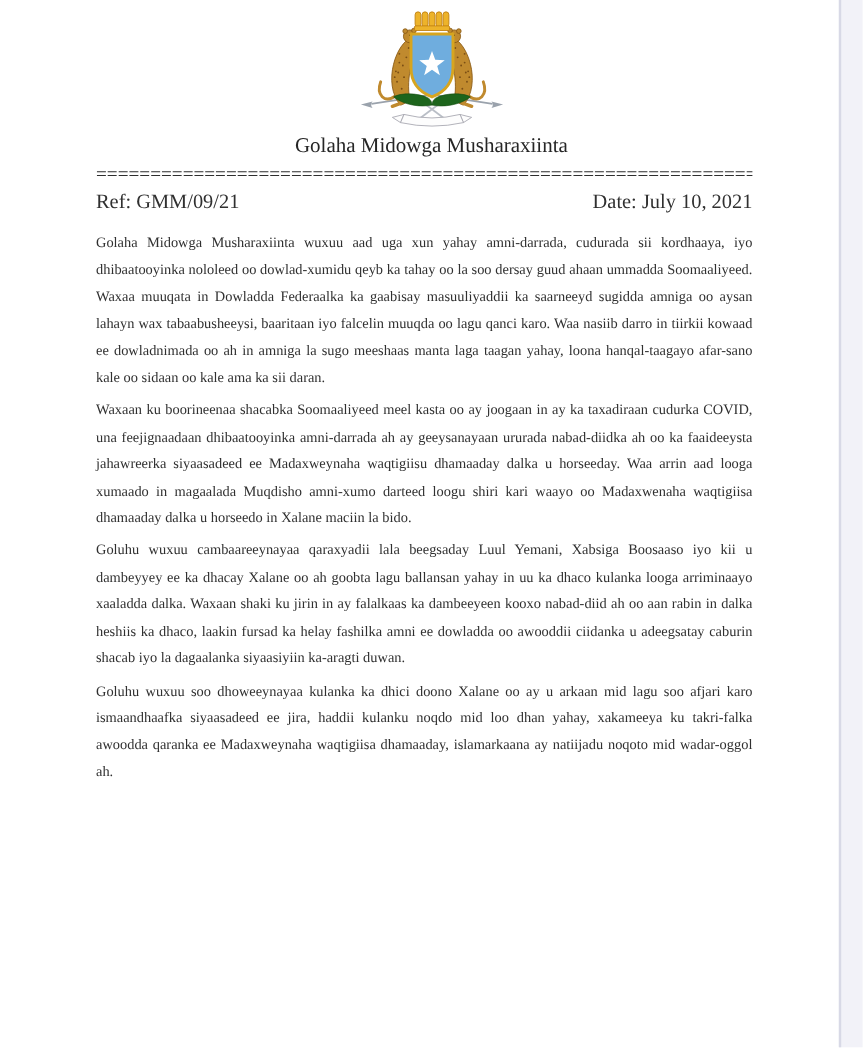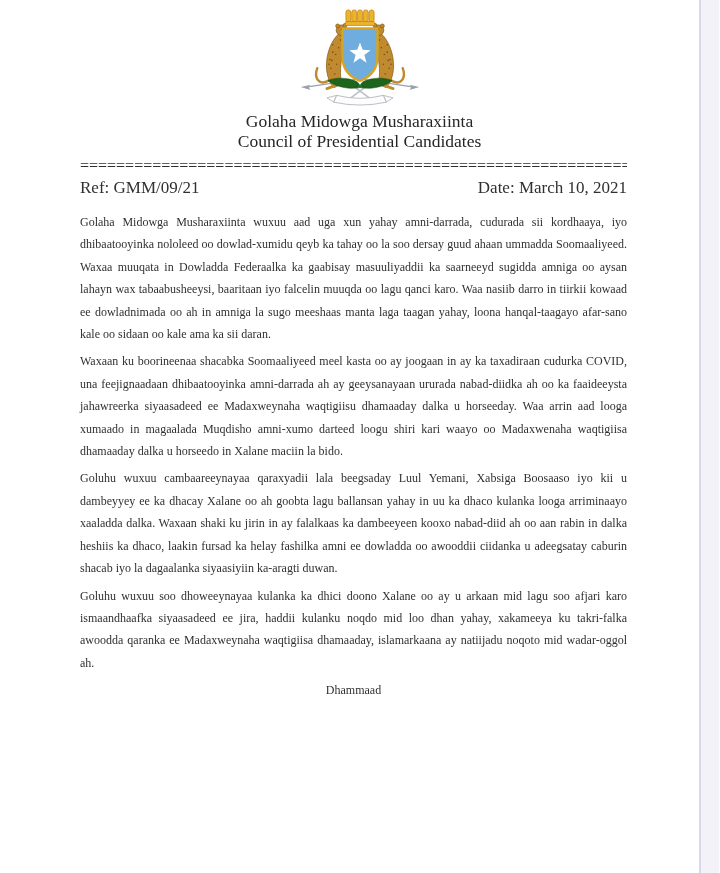--- a/index.html
+++ b/index.html
@@ -127,28 +127,26 @@
 
         <g>
           <path class="c-ribbon" d="M112,184 L92,189 L106,198 Z"></path>
           <path class="c-ribbon" d="M208,184 L228,189 L214,198 Z"></path>
           <path class="c-ribbon" d="M112,184 Q160,196 208,184 L214,198 Q160,210 106,198 Z"></path>
         </g>
       </svg>
     </div>
 
     <div class="title-so">Golaha Midowga Musharaxiinta</div>
-    <div class="title-en">Council of Presidential Candidates</div>
     <div class="separator">==============================================================================</div>
     <div class="meta-row">
       <span>Ref: GMM/09/21</span>
-      <span>Date: March 10, 2021</span>
+      <span>Date: July 10, 2021</span>
     </div>
   </header>
 
   <main class="body-text">
     <p class="para">Golaha Midowga Musharaxiinta wuxuu aad uga xun yahay amni-darrada, cudurada sii kordhaaya, iyo dhibaatooyinka nololeed oo dowlad-xumidu qeyb ka tahay oo la soo dersay guud ahaan ummadda Soomaaliyeed. Waxaa muuqata in Dowladda Federaalka ka gaabisay masuuliyaddii ka saarneeyd sugidda amniga oo aysan lahayn wax tabaabusheeysi, baaritaan iyo falcelin muuqda oo lagu qanci karo. Waa nasiib darro in tiirkii kowaad ee dowladnimada oo ah in amniga la sugo meeshaas manta laga taagan yahay, loona hanqal-taagayo afar-sano kale oo sidaan oo kale ama ka sii daran.</p>
     <p class="para">Waxaan ku boorineenaa shacabka Soomaaliyeed meel kasta oo ay joogaan in ay ka taxadiraan cudurka COVID, una feejignaadaan dhibaatooyinka amni-darrada ah ay geeysanayaan ururada nabad-diidka ah oo ka faaideeysta jahawreerka siyaasadeed ee Madaxweynaha waqtigiisu dhamaaday dalka u horseeday. Waa arrin aad looga xumaado in magaalada Muqdisho amni-xumo darteed loogu shiri kari waayo oo Madaxwenaha waqtigiisa dhamaaday dalka u horseedo in Xalane maciin la bido.</p>
     <p class="para">Goluhu wuxuu cambaareeynayaa qaraxyadii lala beegsaday Luul Yemani, Xabsiga Boosaaso iyo kii u dambeyyey ee ka dhacay Xalane oo ah goobta lagu ballansan yahay in uu ka dhaco kulanka looga arriminaayo xaaladda dalka. Waxaan shaki ku jirin in ay falalkaas ka dambeeyeen kooxo nabad-diid ah oo aan rabin in dalka heshiis ka dhaco, laakin fursad ka helay fashilka amni ee dowladda oo awooddii ciidanka u adeegsatay caburin shacab iyo la dagaalanka siyaasiyiin ka-aragti duwan.</p>
     <p class="para">Goluhu wuxuu soo dhoweeynayaa kulanka ka dhici doono Xalane oo ay u arkaan mid lagu soo afjari karo ismaandhaafka siyaasadeed ee jira, haddii kulanku noqdo mid loo dhan yahay, xakameeya ku takri-falka awoodda qaranka ee Madaxweynaha waqtigiisa dhamaaday, islamarkaana ay natiijadu noqoto mid wadar-oggol ah.</p>
-    <div class="closing">Dhammaad</div>
   </main>
 </div>
 
 </body></html>

